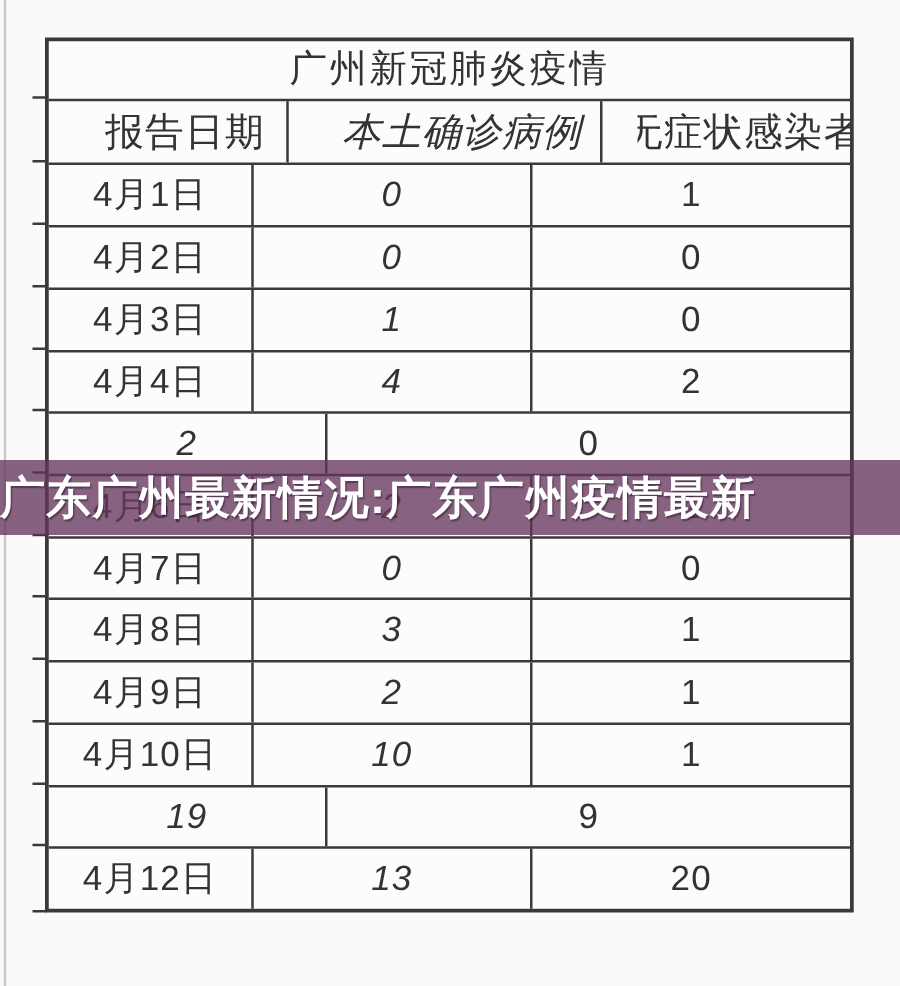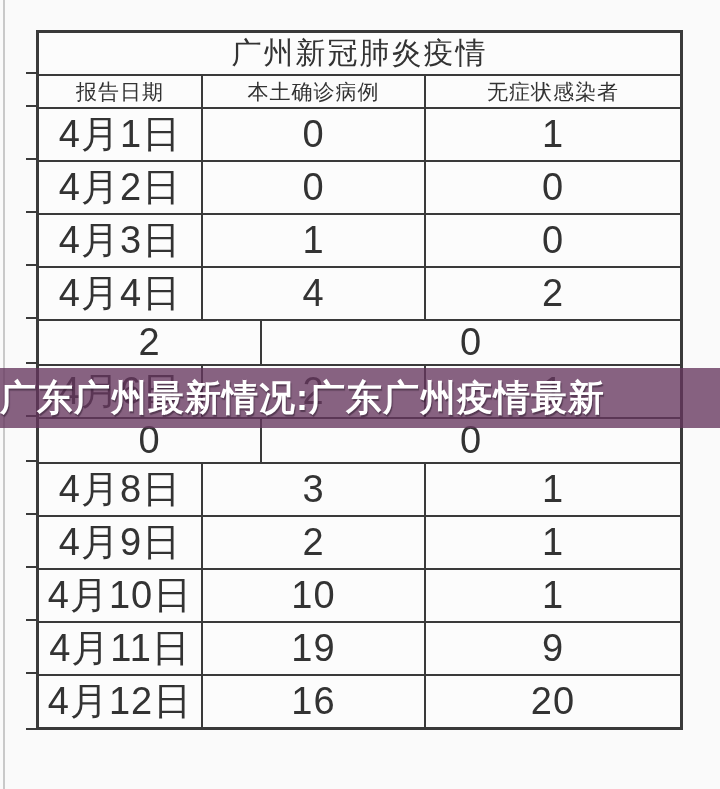--- a/index.html
+++ b/index.html
@@ -51,36 +51,36 @@
   .header-row { flex: 52 0 0; }
   .data-row   { flex: 50 0 0; }
   .data-row:last-child { border-bottom: none; border-radius: 15px; }
   .data-row:last-child::after { bottom: -3px; }
   .cell {
     box-sizing: border-box;
     display: flex;
     align-items: center;
     justify-content: center;
     border-right: 2px solid var(--border, #3a3a3a);
-    font-size: 38px;
+    font-size: 28px;
     letter-spacing: 1px;
     white-space: nowrap;
     overflow: hidden;
   }
   .cell:last-child { border-right: none; }
   .c0 { flex: 0 0 164px; }
-  .c1 { flex: 0 0 223px; }
+  .c1 { flex: 0 0 223px; font-style: italic; }
   .c2 { flex: 1 1 auto; }
   .title-cell {
     flex: 1 1 auto;
     border-right: none;
     font-size: 30px;
     letter-spacing: 2px;
   }
-  .header-row .cell { font-size: 21px; }
+  .header-row .cell { font-size: 31px; margin-left: 28px; }
   
   .banner {
     position: absolute;
     left: 0; top: 368px;
     width: 720px; height: 60px;
     background: var(--banner_bg, rgba(101,54,94,0.78));
     display: flex;
     align-items: center;
     justify-content: flex-start;
     z-index: 5;
@@ -133,46 +133,46 @@
       <div class="row data-row">
         <div class="cell c1">2</div>
         <div class="cell c2">0</div>
       </div>
       <div class="row data-row">
         <div class="cell c0">4月6日</div>
         <div class="cell c1">2</div>
         <div class="cell c2">1</div>
       </div>
       <div class="row data-row">
+        <div class="cell c0">4月7日</div>
         <div class="cell c1">0</div>
         <div class="cell c2">0</div>
       </div>
       <div class="row data-row">
         <div class="cell c0">4月8日</div>
         <div class="cell c1">3</div>
         <div class="cell c2">1</div>
       </div>
       <div class="row data-row">
         <div class="cell c0">4月9日</div>
         <div class="cell c1">2</div>
         <div class="cell c2">1</div>
       </div>
       <div class="row data-row">
         <div class="cell c0">4月10日</div>
         <div class="cell c1">10</div>
         <div class="cell c2">1</div>
       </div>
       <div class="row data-row">
-        <div class="cell c0">4月11日</div>
         <div class="cell c1">19</div>
         <div class="cell c2">9</div>
       </div>
       <div class="row data-row">
         <div class="cell c0">4月12日</div>
-        <div class="cell c1">16</div>
+        <div class="cell c1">13</div>
         <div class="cell c2">20</div>
       </div>
     </div>
 
   <div class="banner">
     <span class="banner-text">广东广州最新情况:广东广州疫情最新</span>
   </div>
 </div>
 
 </body></html>

